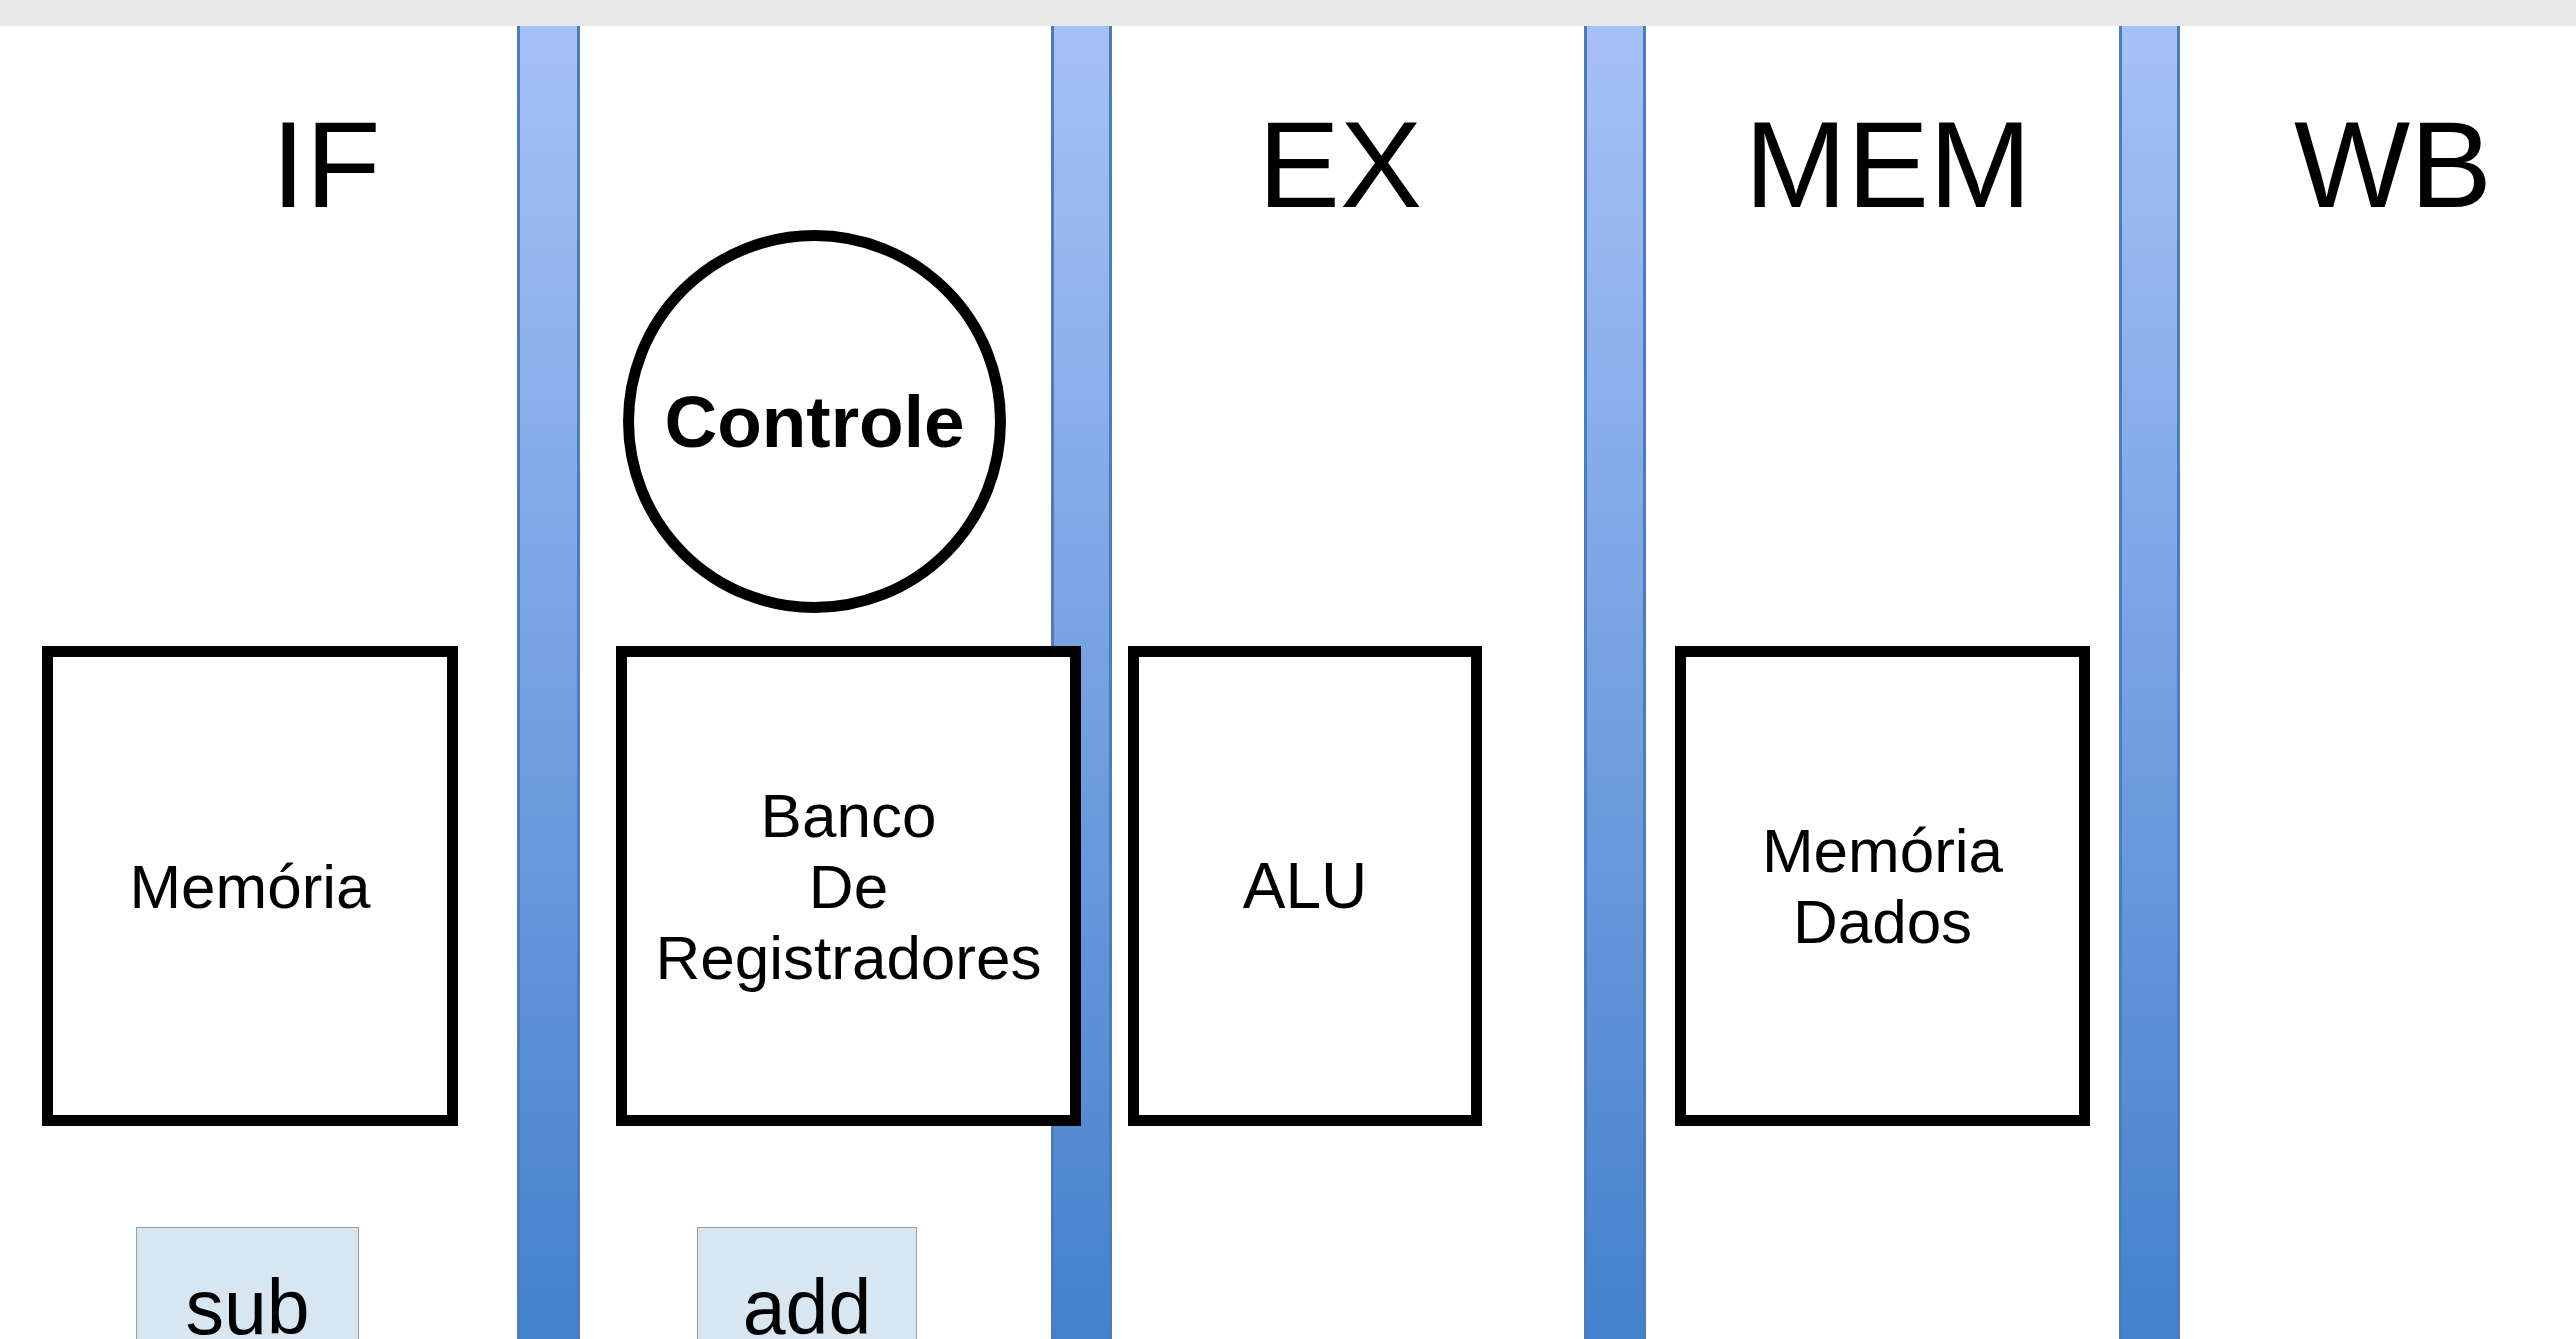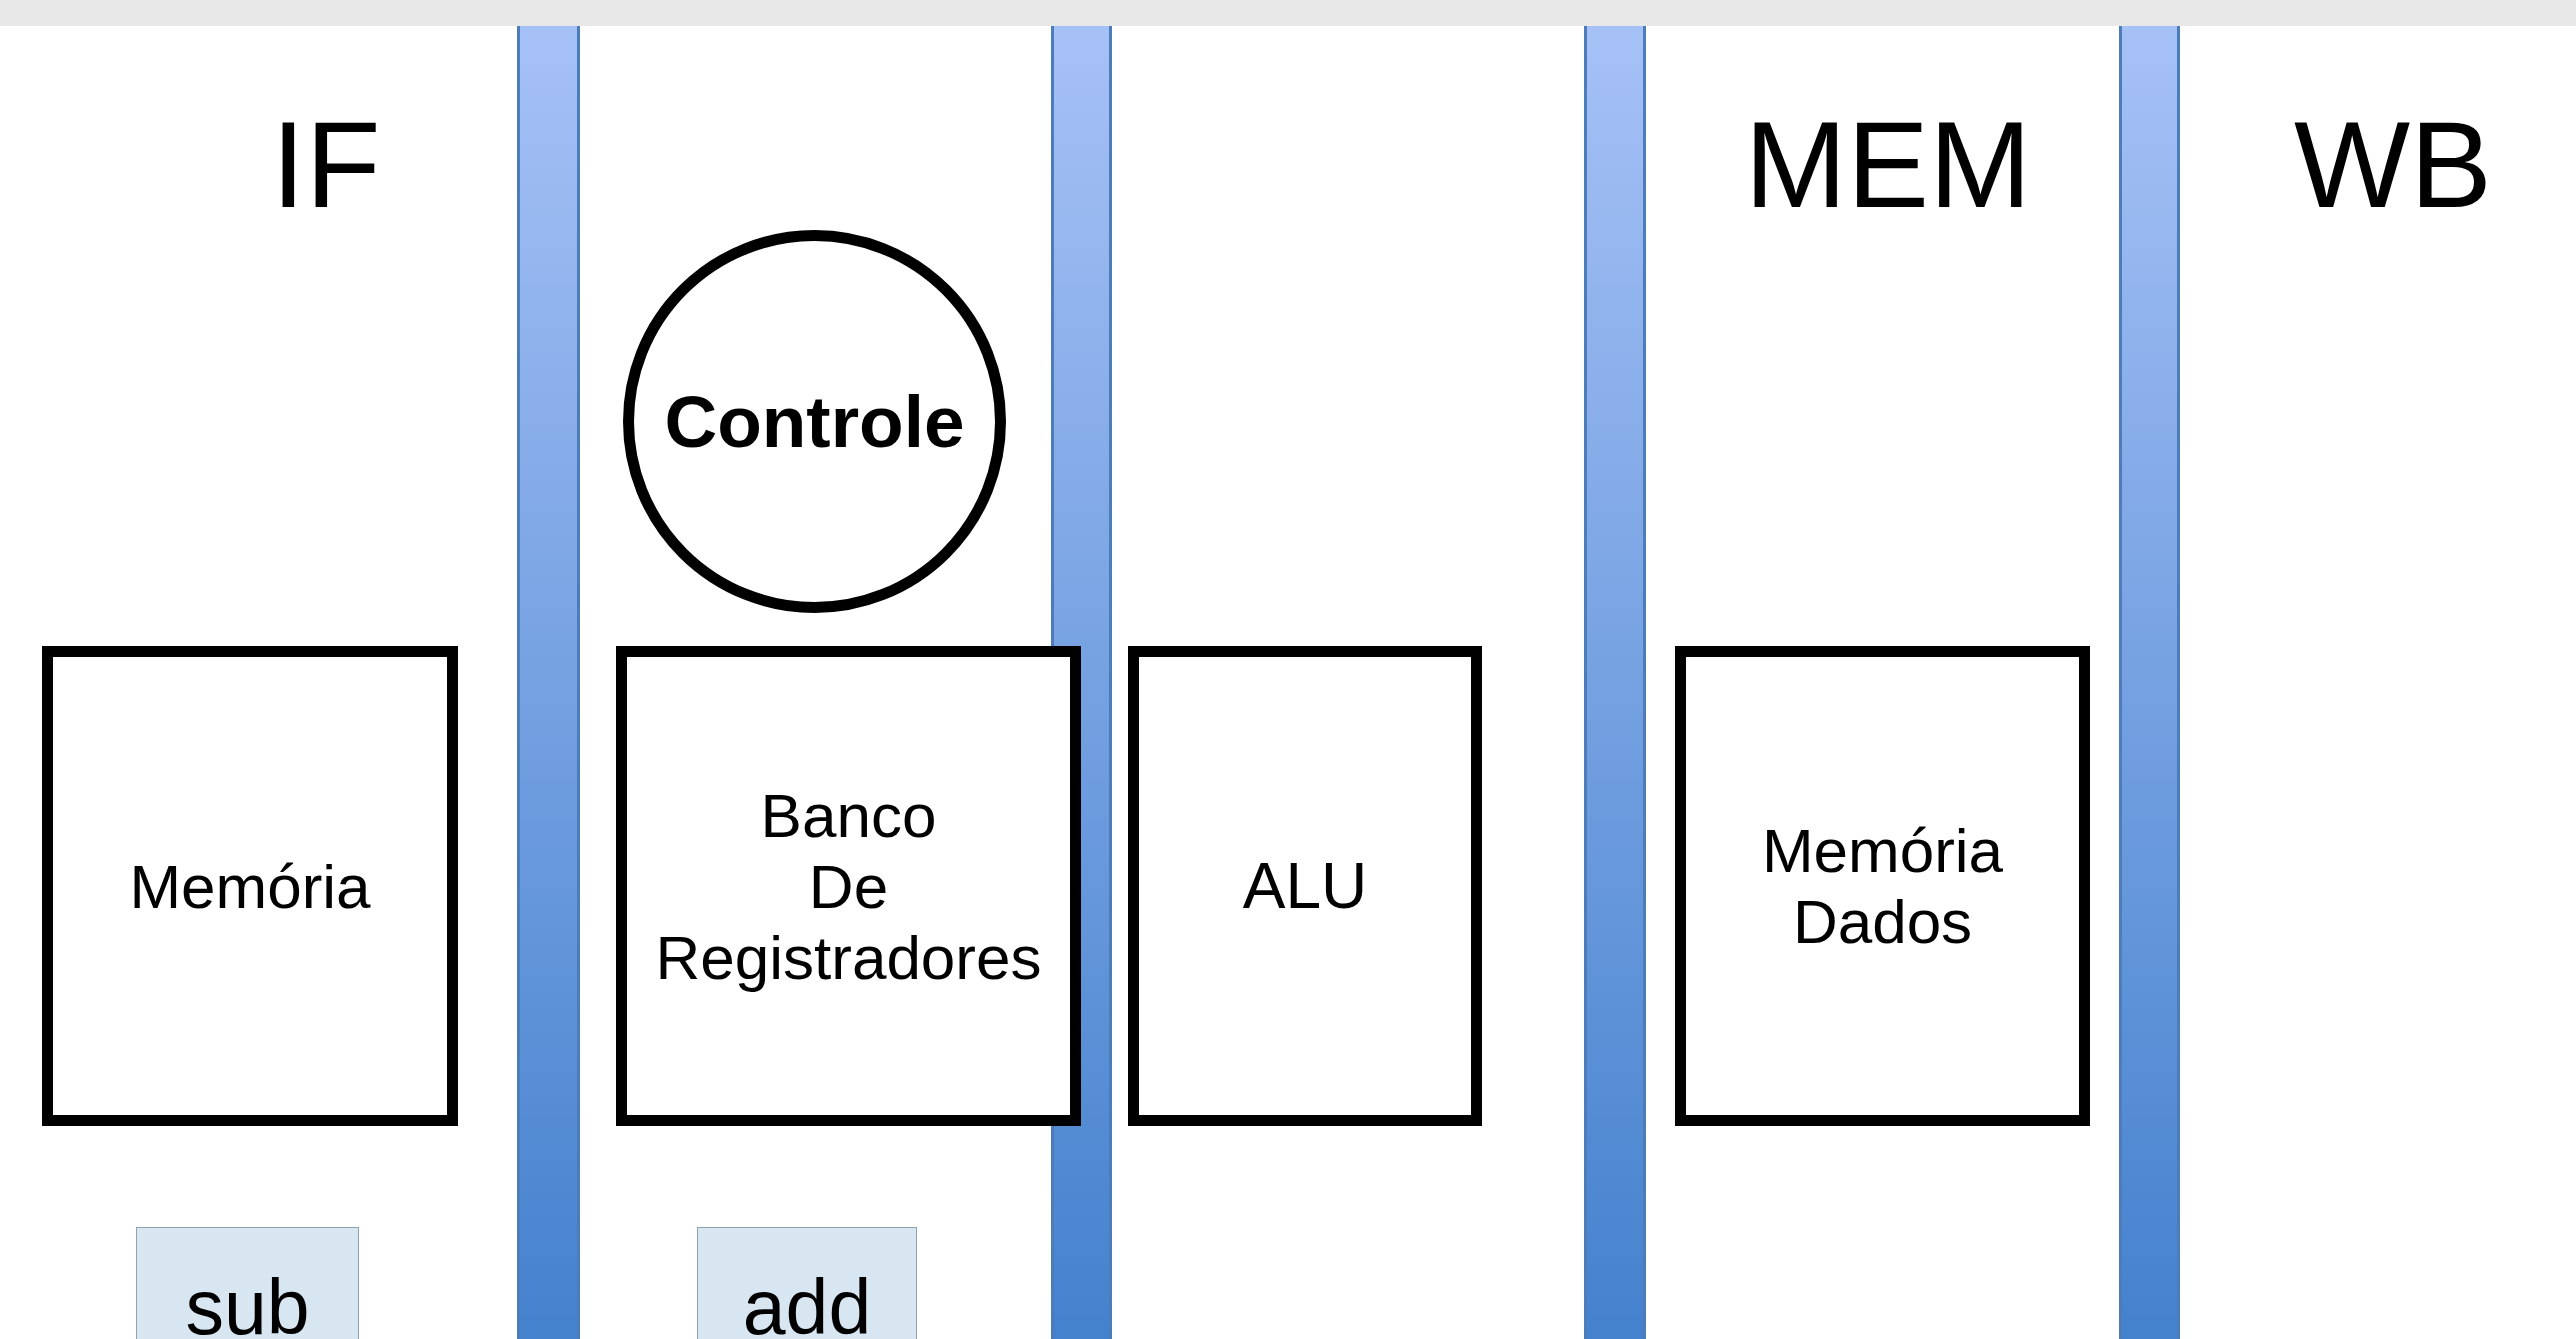--- a/index.html
+++ b/index.html
@@ -121,20 +121,21 @@
 <body>
 
 <div id="canvas">
 
   <div class="divider d1"></div>
   <div class="divider d2"></div>
   <div class="divider d3"></div>
   <div class="divider d4"></div>
 
   <div class="stage-title t-if">IF</div>
+  <div class="stage-title t-ex">EX</div>
   <div class="stage-title t-mem">MEM</div>
   <div class="stage-title t-wb">WB</div>
 
   <div class="control-circle">
     <span>Controle</span>
   </div>
 
   <div class="unit u-imem">
     <span class="line">Memória</span>
   </div>

